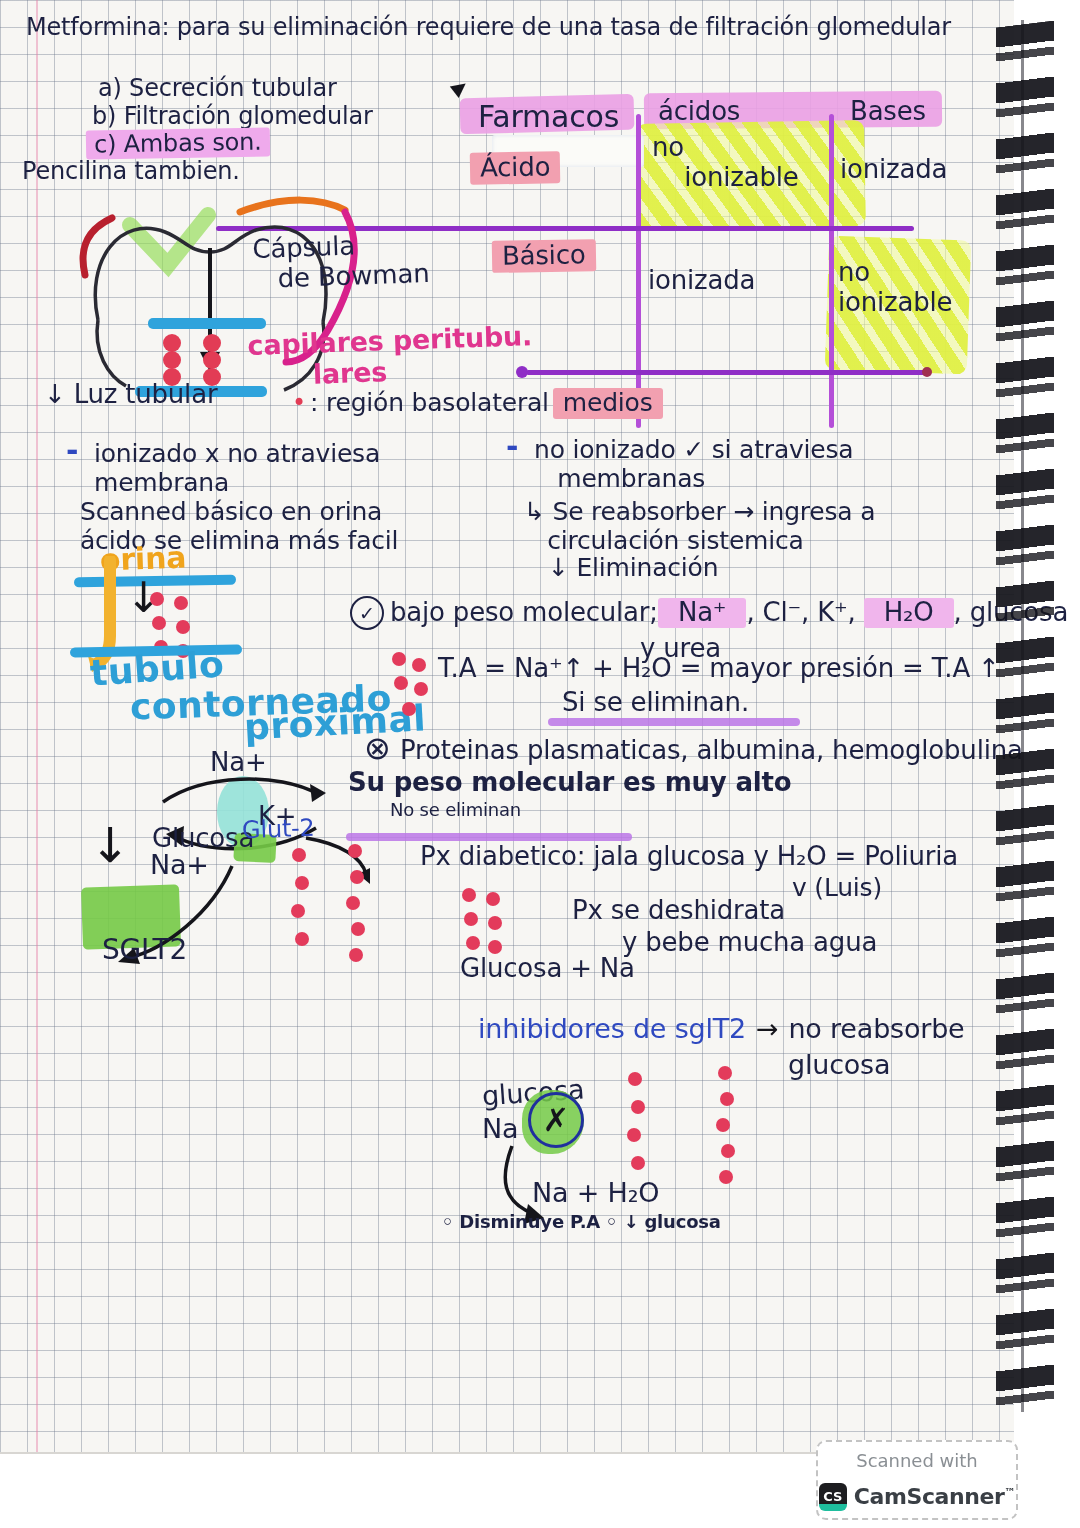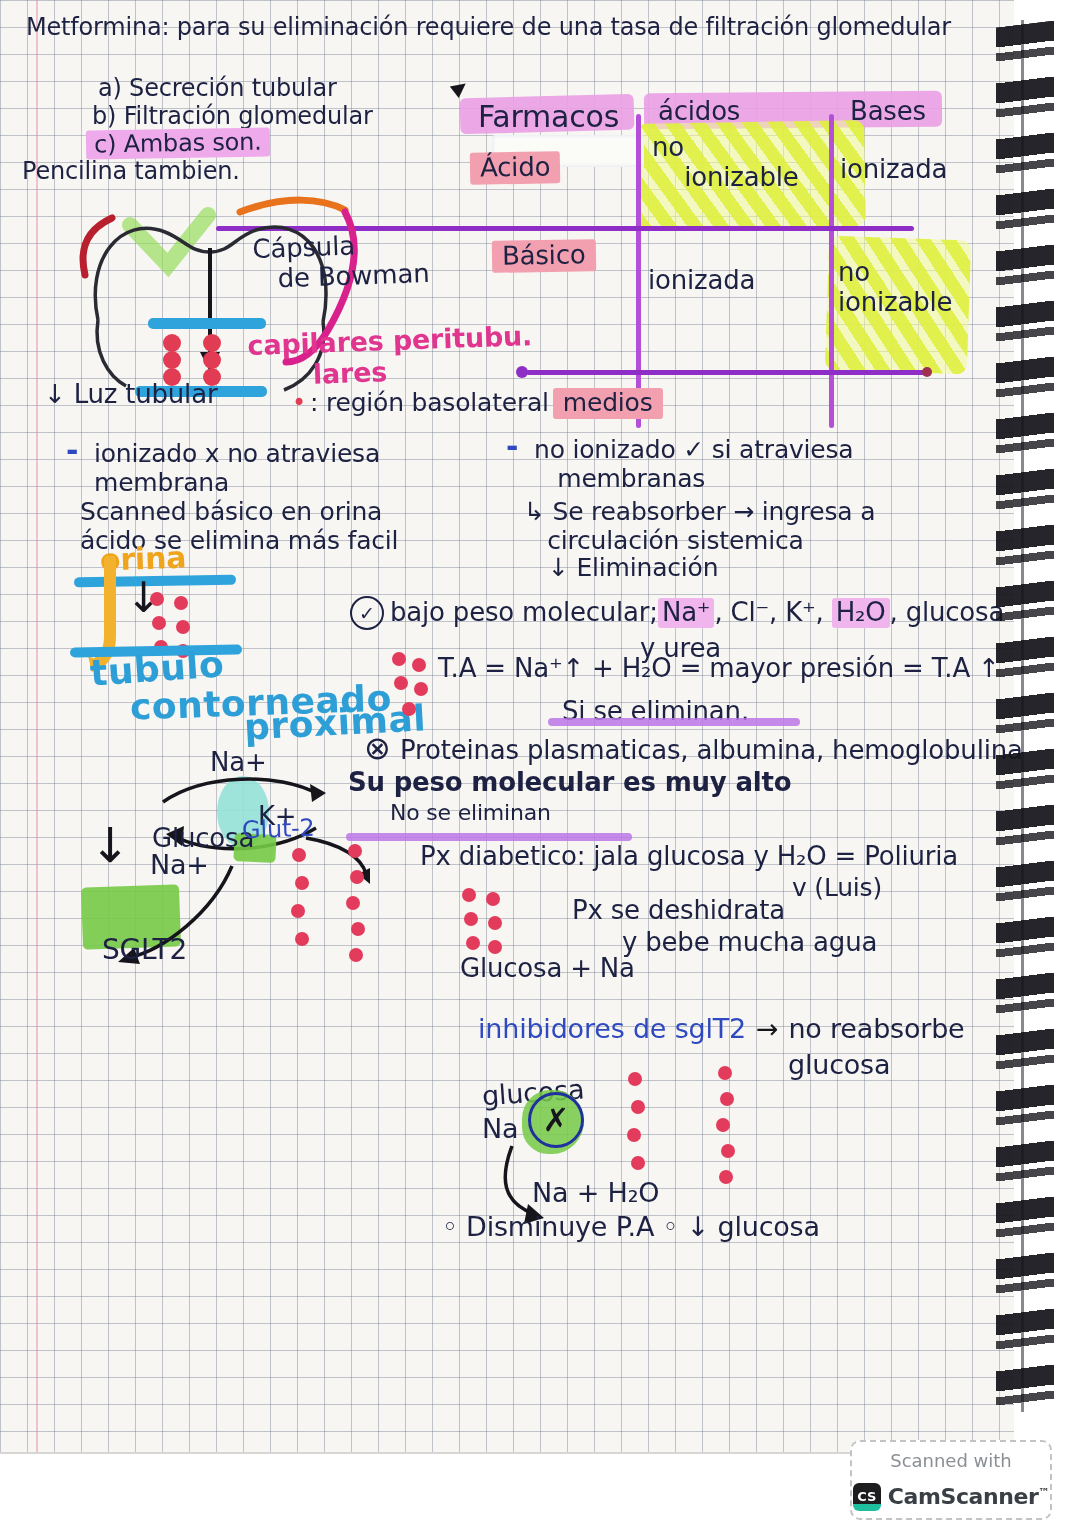--- a/index.html
+++ b/index.html
@@ -12,21 +12,21 @@
       linear-gradient(to bottom, rgba(108,118,138,.40) 1.5px, transparent 1.5px);
     background-size:27px 27px;border-bottom:2px solid #d8d6d2;}
   .margin-line{position:absolute;left:36px;top:0;width:2px;height:1452px;background:rgba(228,128,168,.45);}
   .t{position:absolute;color:#1d2142;line-height:1.14;letter-spacing:-.2px;}
   .pre{white-space:pre-wrap;}
   .blueink{color:#2f49c0;}
   .magenta{color:#e0368f;font-weight:bold;}
   .marker-blue{color:#2e9fd6;font-weight:bold;letter-spacing:.5px;}
   .orange-marker{color:#f0a41c;font-weight:bold;}
   .hl-pink{background:#efaaec;padding:1px 8px;border-radius:3px;}
-  .hl-pink-inline{background:#f0b5ec;padding:0 4px;border-radius:3px;}
+  .hl-pink-inline{background:#f0b5ec;padding:0 20px;border-radius:3px;}
   .hl-salmon{background:#f2a0b0;padding:1px 10px;border-radius:3px;}
   .hl-band{position:absolute;background:#eaa0e4;border-radius:6px;opacity:.9;}
   .hl-yellow{position:absolute;border-radius:10px;
     background:repeating-linear-gradient(55deg,rgba(224,240,68,.95) 0 13px,rgba(240,250,150,.55) 13px 21px);}
   .whiteout{position:absolute;background:#fbfbf8;border-radius:3px;box-shadow:0 0 4px rgba(160,180,220,.35) inset;}
   .vline{position:absolute;width:5px;background:#b44fd8;border-radius:3px;}
   .hline{position:absolute;height:5px;background:#8f2ec6;border-radius:3px;}
   .ul-purple{position:absolute;height:8px;border-radius:4px;background:#bb76e6;opacity:.85;}
   .circ{position:absolute;border:2.5px solid #1d2142;border-radius:50%;display:flex;
         align-items:center;justify-content:center;}
@@ -34,21 +34,21 @@
   .d6{box-shadow:24px 4px #e33b5b,2px 24px #e33b5b,26px 28px #e33b5b,4px 48px #e33b5b,26px 52px #e33b5b;}
   .d5{box-shadow:20px 6px #e33b5b,2px 24px #e33b5b,22px 30px #e33b5b,10px 50px #e33b5b;}
   .d4col{box-shadow:3px 28px #e33b5b,-1px 56px #e33b5b,3px 84px #e33b5b;}
   .d5col{box-shadow:2px 26px #e33b5b,-2px 52px #e33b5b,3px 78px #e33b5b,1px 104px #e33b5b;}
   .greenbox{position:absolute;background:#74ca46;border-radius:5px;opacity:.9;}
   .spiral-wire{position:absolute;left:1021px;top:20px;width:3px;height:1392px;background:#55555c;opacity:.7;}
   .spiral{position:absolute;left:996px;top:24px;width:58px;height:1386px;transform:skewY(-7deg);opacity:.93;
     background:
       repeating-linear-gradient(to bottom, transparent 0 26px, rgba(20,20,26,.85) 26px 34px, transparent 34px 56px),
       repeating-linear-gradient(to bottom, #15151b 0 20px, transparent 20px 56px);}
-  .watermark{position:absolute;left:850px;top:1440px;width:198px;height:76px;background:#fff;
+  .watermark{position:absolute;left:816px;top:1440px;width:198px;height:76px;background:#fff;
     border:2px dashed #c3c3c3;border-radius:10px;display:flex;flex-direction:column;
     align-items:center;justify-content:center;gap:12px;}
   .wm-top{color:#8a8f94;font-size:18px;}
   .wm-row{display:flex;align-items:center;gap:7px;}
   .cs-icon{width:28px;height:28px;border-radius:6px;background:linear-gradient(180deg,#1d1d20 74%,#1fbe9e 74%);
     color:#fff;font-weight:bold;font-size:13px;display:flex;align-items:center;justify-content:center;}
   .wm-name{color:#3a3f45;font-size:22px;font-weight:bold;letter-spacing:-.4px;}
   .flexrow{display:flex;align-items:baseline;}
 </style>
 </head>
@@ -153,27 +153,27 @@
   <div class="t flexrow" style="left:390px;top:598px;font-size:26px;">
     <span>bajo peso molecular; </span>
     <span class="hl-pink-inline">Na⁺</span>
     <span class="pre">, Cl⁻, K⁺, </span>
     <span class="hl-pink-inline">H₂O</span>
     <span>, glucosa</span>
   </div>
   <div class="t" style="left:640px;top:634px;font-size:26px;">y urea</div>
   <div class="dot d5" style="left:392px;top:652px;"></div>
   <div class="t" style="left:438px;top:654px;font-size:26px;">T.A = Na⁺↑ + H₂O = mayor presión = T.A ↑</div>
-  <div class="t" style="left:562px;top:688px;font-size:26px;margin-top:9px;">Si se eliminan.</div>
+  <div class="t" style="left:562px;top:688px;font-size:26px;">Si se eliminan.</div>
   <div class="ul-purple" style="left:548px;top:718px;width:252px;"></div>
 
   <div class="t" style="left:364px;top:730px;font-size:32px;">⊗</div>
   <div class="t" style="left:400px;top:736px;font-size:26px;">Proteinas plasmaticas, albumina, hemoglobulina</div>
   <div class="t" style="left:348px;top:768px;font-size:26px;font-weight:bold;">Su peso molecular es muy alto</div>
-  <div class="t" style="left:390px;top:800px;font-size:22px;">No se eliminan</div>
+  <div class="t" style="left:390px;top:800px;font-size:18px;">No se eliminan</div>
   <div class="ul-purple" style="left:346px;top:833px;width:286px;"></div>
 
   <div class="t" style="left:210px;top:748px;font-size:26px;">Na+</div>
   <svg style="position:absolute;left:148px;top:766px;" width="220" height="100" viewBox="0 0 220 100">
     <ellipse cx="95" cy="46" rx="26" ry="36" fill="#93e2d8" opacity=".9"></ellipse>
     <path d="M15,36 C55,8 130,6 170,28" stroke="#15151b" stroke-width="3.5" fill="none"></path>
     <polygon points="162,18 178,27 164,36" fill="#15151b"></polygon>
     <path d="M168,62 C125,88 60,88 26,70" stroke="#15151b" stroke-width="3.5" fill="none"></path>
     <polygon points="36,60 18,68 34,80" fill="#15151b"></polygon>
   </svg>
@@ -213,21 +213,21 @@
   <div class="t" style="left:482px;top:1114px;font-size:27px;">Na</div>
   <div style="position:absolute;left:522px;top:1090px;width:62px;height:64px;border-radius:48% 52% 55% 45%;background:#74ca46;opacity:.85;"></div>
   <div class="circ" style="left:528px;top:1092px;width:50px;height:50px;border-color:#20309e;border-width:3.5px;">
     <span style="font-size:32px;color:#15151b;font-weight:bold;">✗</span>
   </div>
   <svg style="position:absolute;left:494px;top:1140px;" width="72" height="86" viewBox="0 0 72 86">
     <path d="M18,6 C6,38 8,62 40,74" stroke="#15151b" stroke-width="3.5" fill="none"></path>
     <polygon points="34,64 50,78 30,84" fill="#15151b"></polygon>
   </svg>
   <div class="t" style="left:532px;top:1178px;font-size:27px;">Na + H₂O</div>
-  <div class="t" style="left:442px;top:1212px;font-size:27px;">◦ Disminuye  P.A  ◦ ↓ glucosa</div>
+  <div class="t" style="left:442px;top:1212px;font-size:18px;font-weight:bold;">◦ Disminuye  P.A  ◦ ↓ glucosa</div>
   <div class="dot d4col" style="left:628px;top:1072px;"></div>
   <div class="dot d5col" style="left:718px;top:1066px;"></div>
 
   <div class="spiral-wire"></div>
   <div class="spiral"></div>
 
   <div class="watermark">
     <div class="wm-top">Scanned with</div>
     <div class="wm-row">
       <div class="cs-icon">CS</div>

